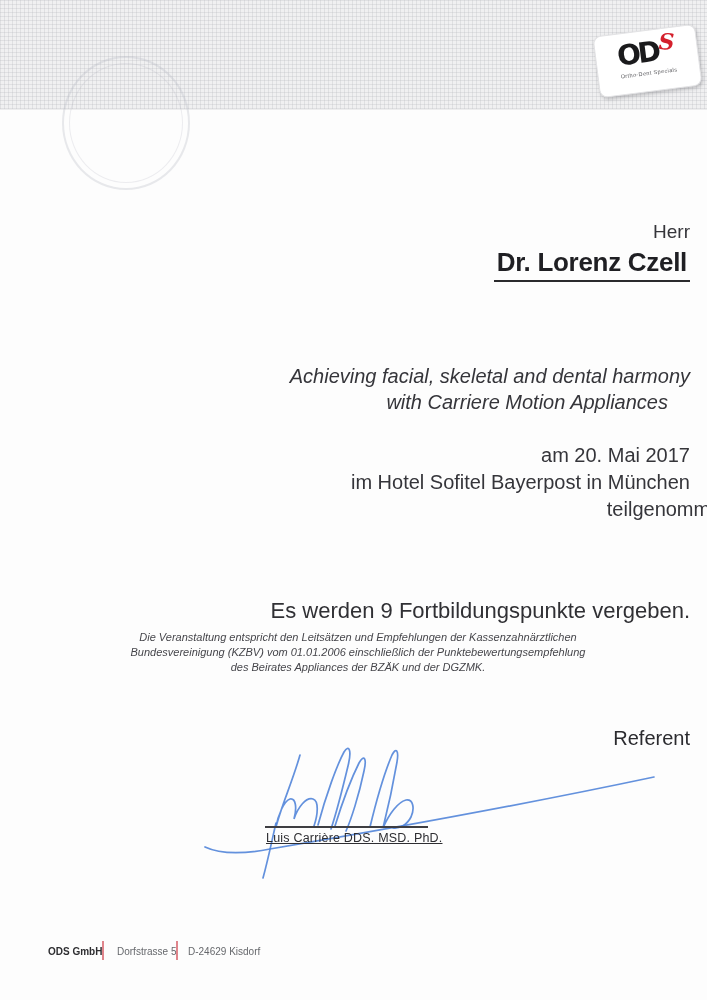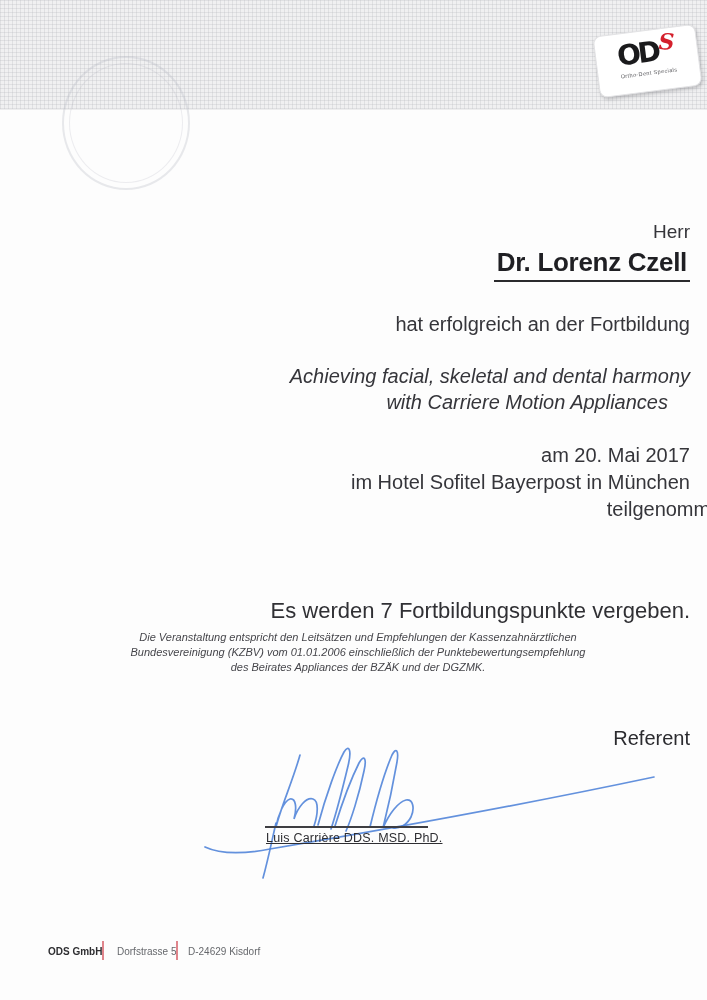--- a/index.html
+++ b/index.html
@@ -91,30 +91,29 @@
     </div>
     <div class="logo-tagline">Ortho-Dent Specials</div>
   </div>
 
   <div class="line salutation">Herr</div>
 
   <div class="line recipient-row">
     <span class="recipient">Dr. Lorenz Czell</span>
   </div>
 
-  <div class="line intro">hat erfolgreich an der Fortbildung</div>
 
   <div class="line course1">Achieving facial, skeletal and dental harmony</div>
   <div class="line course2">with Carriere Motion Appliances</div>
 
   <div class="line date-line">am 20. Mai 2017</div>
   <div class="line venue-line">im Hotel Sofitel Bayerpost in München</div>
   <div class="line participation">teilgenommen.</div>
 
-  <div class="line points">Es werden 7 Fortbildungspunkte vergeben.</div>
+  <div class="line points">Es werden 9 Fortbildungspunkte vergeben.</div>
 
   <div class="disclaimer">
     <div>Die Veranstaltung entspricht den Leitsätzen und Empfehlungen der Kassenzahnärztlichen</div>
     <div>Bundesvereinigung (KZBV) vom 01.01.2006 einschließlich der Punktebewertungsempfehlung</div>
     <div>des Beirates Appliances der BZÄK und der DGZMK.</div>
   </div>
 
   <div class="line referent">Referent</div>
 
   <svg class="sig-svg" viewBox="0 0 707 165" aria-hidden="true">

